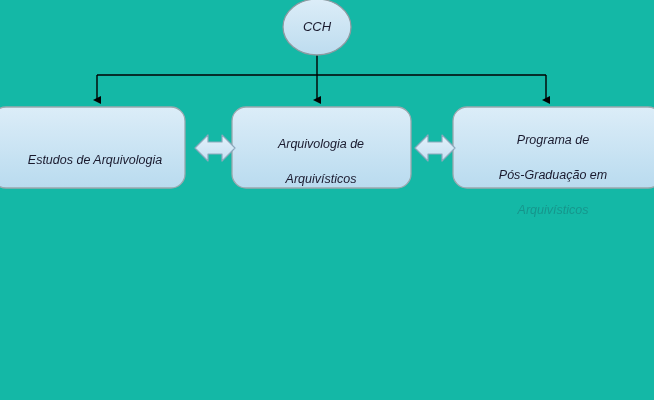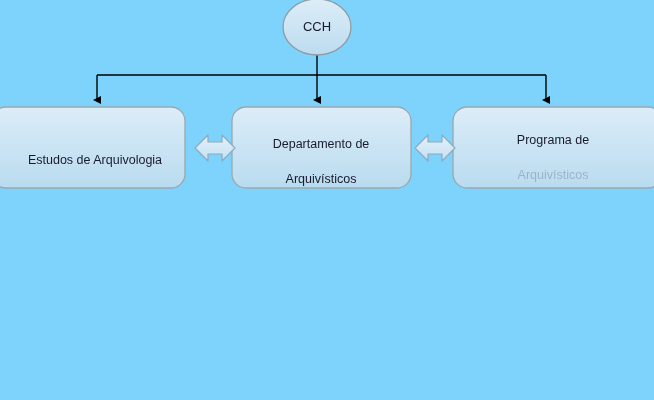--- a/index.html
+++ b/index.html
@@ -7,22 +7,23 @@
     padding: 0;
     background: #ffffff;
   }
   body {
     font-family: "Liberation Sans", sans-serif;
   }
   #diagram-canvas {
     position: relative;
     width: 654px;
     height: 400px;
-    background: #7dd3fc;
+    background: #14b8a6;
     overflow: hidden;
+    font-style: italic;
   }
   #svg-layer {
     position: absolute;
     left: 0;
     top: 0;
     width: 654px;
     height: 400px;
   }
   .node-label {
     position: absolute;
@@ -119,22 +120,23 @@
     <path d="M195,148 L208,135 L208,142 L222,142 L222,135 L235,148 L222,161 L222,154 L208,154 L208,161 Z" fill="url(#arrowGrad)" stroke="#8ea9bd" stroke-width="1.2" stroke-linejoin="round"></path>
 
     <path d="M415,148 L428,135 L428,142 L442,142 L442,135 L455,148 L442,161 L442,154 L428,154 L428,161 Z" fill="url(#arrowGrad)" stroke="#8ea9bd" stroke-width="1.2" stroke-linejoin="round"></path>
   </svg>
 
   <div class="node-label" id="root-node-label">CCH</div>
 
   <div class="node-label unit-label" id="unit-label-0">Estudos de Arquivologia</div>
 
   <div class="node-label unit-label" id="unit-label-1">
-    <div>Departamento de</div>
+    <div>Arquivologia de</div>
     <div>Arquivísticos</div>
   </div>
 
   <div class="node-label unit-label" id="unit-label-2">
     <div>Programa de</div>
+    <div>Pós-Graduação em</div>
     <div class="clipped-line">Arquivísticos</div>
   </div>
 
 </div>
 
 </body></html>

